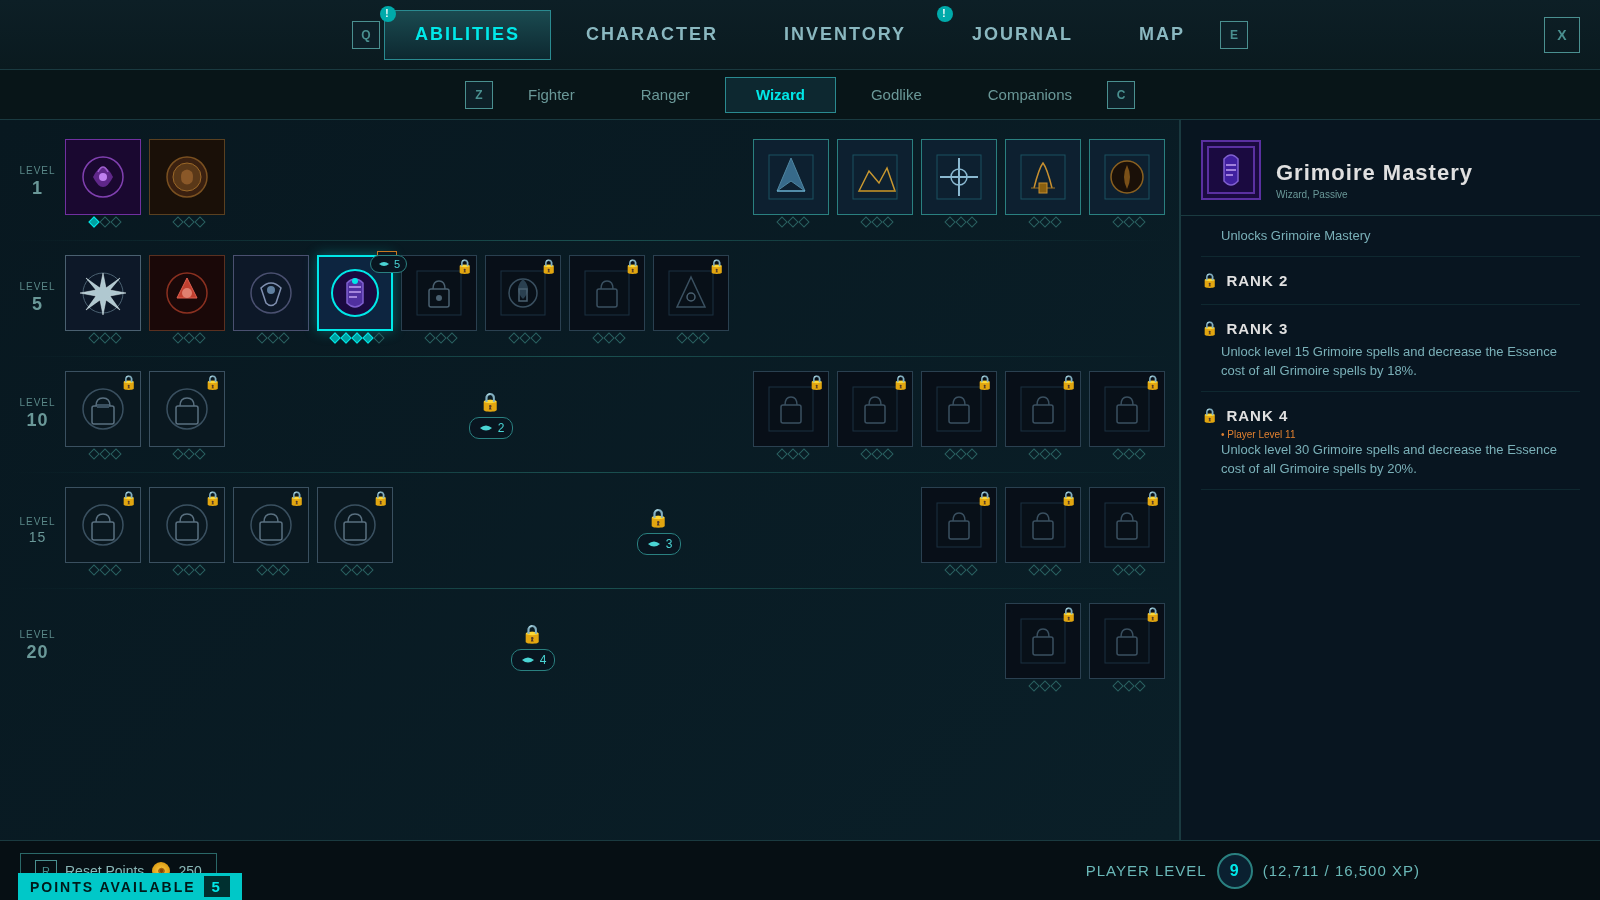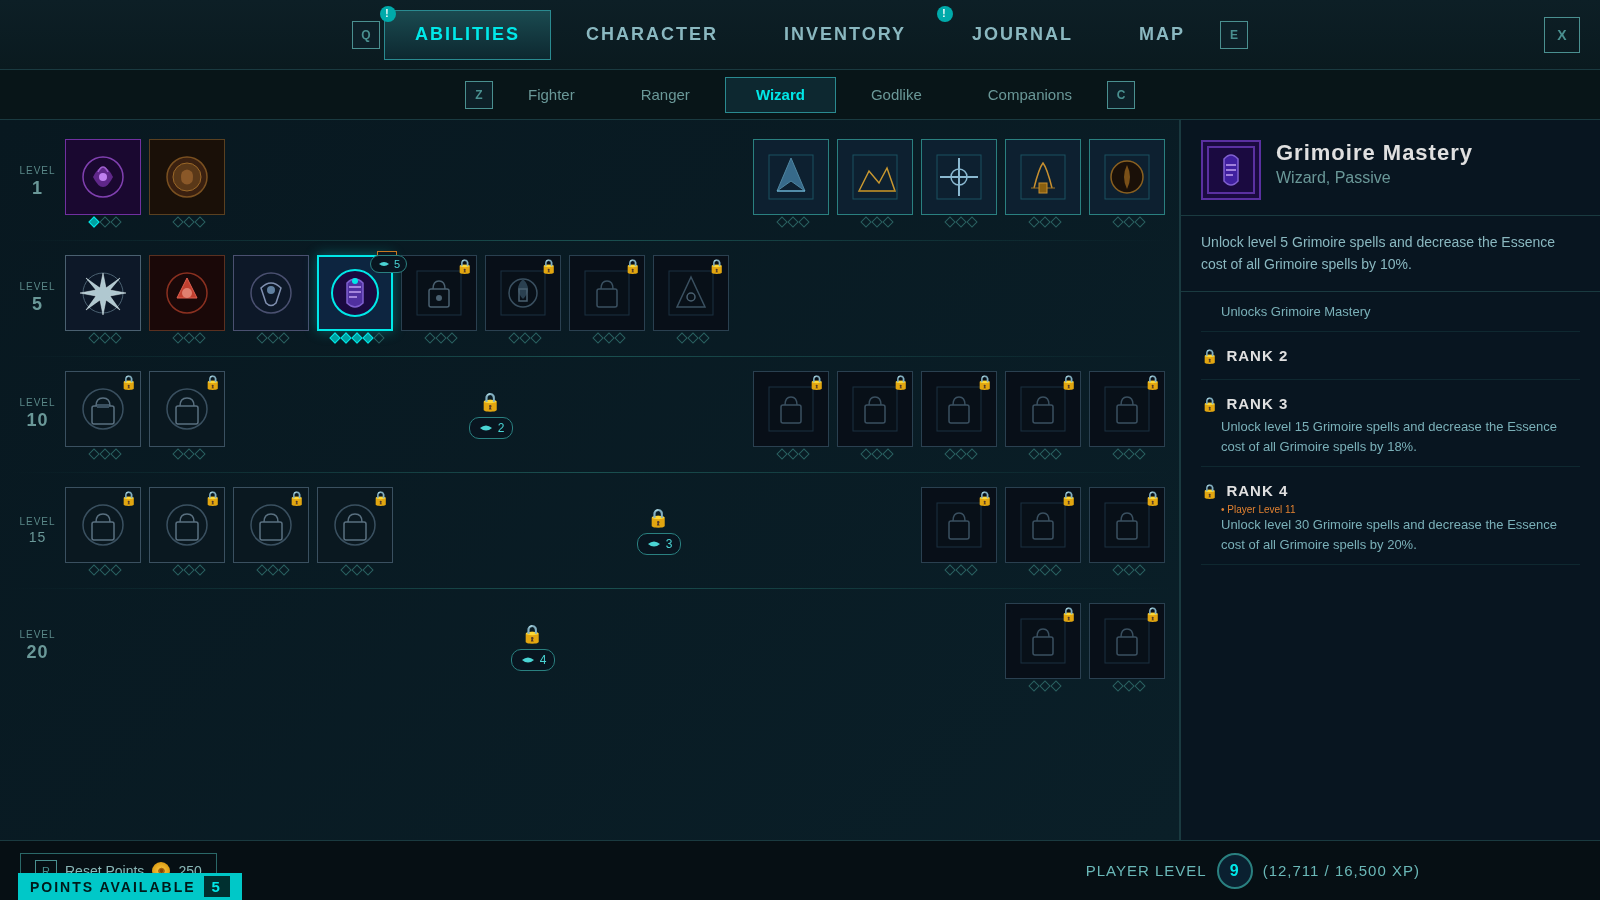--- a/index.html
+++ b/index.html
@@ -235,21 +235,21 @@
     
     .detail-panel {
       width: 420px;
       background: #081520;
       padding: 0;
       border-left: 1px solid #1a3a40;
     }
 
     .detail-header {
       display: flex;
-      align-items: flex-start;
+      align-items: flex-end;
       gap: 15px;
       padding: 20px 20px 15px;
       border-bottom: 1px solid #1a3a40;
     }
 
     .detail-icon {
       width: 60px;
       height: 60px;
       border: 2px solid #5a30a0;
       background: #1a0a40;
@@ -261,21 +261,21 @@
 
     .detail-title {
       color: #e0e0e0;
       font-size: 22px;
       font-weight: bold;
       letter-spacing: 1px;
     }
 
     .detail-subtitle {
       color: #6a9898;
-      font-size: 16px;
+      font-size: 10px;
       margin-top: 3px;
     }
 
     .detail-desc {
       color: #8ab8c0;
       font-size: 14px;
       line-height: 1.6;
       padding: 15px 20px;
       border-bottom: 1px solid #1a3a40;
     }
@@ -1151,21 +1151,20 @@
           <path d="M20 25 L30 25" stroke="#c0a0f0" stroke-width="1.5"></path>
           <path d="M20 30 L27 30" stroke="#c0a0f0" stroke-width="1.5"></path>
         </svg>
       </div>
       <div>
         <div class="detail-title">Grimoire Mastery</div>
         <div class="detail-subtitle">Wizard, Passive</div>
       </div>
     </div>
 
-    <div class="detail-desc">Unlock level 5 Grimoire spells and decrease the Essence cost of all Grimoire spells by 10%.</div>
 
     <div class="rank-section">
 
       <div class="rank-item">
         <div class="rank-desc">Unlocks Grimoire Mastery</div>
       </div>
 
       <div class="rank-item">
         <div class="rank-header">
           <span style="color:#c87820;font-size:14px;">🔒</span>

